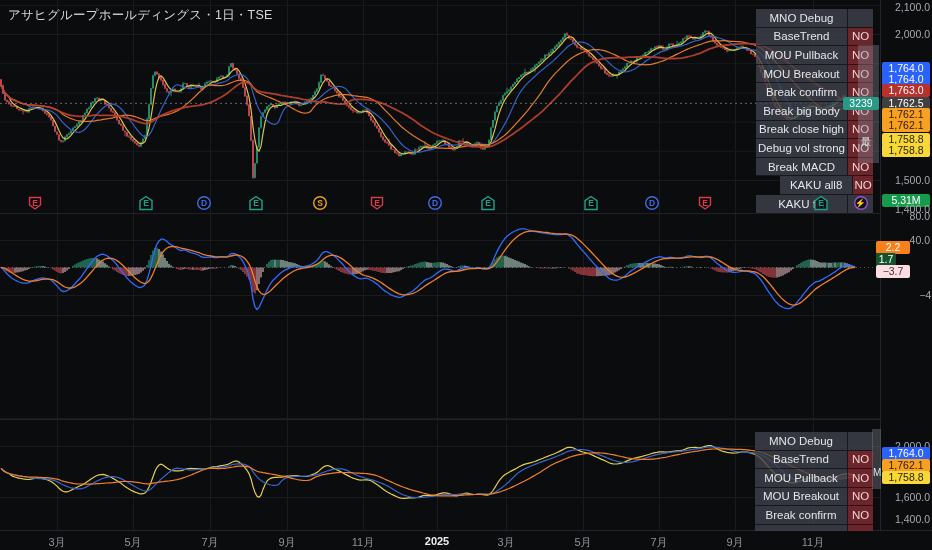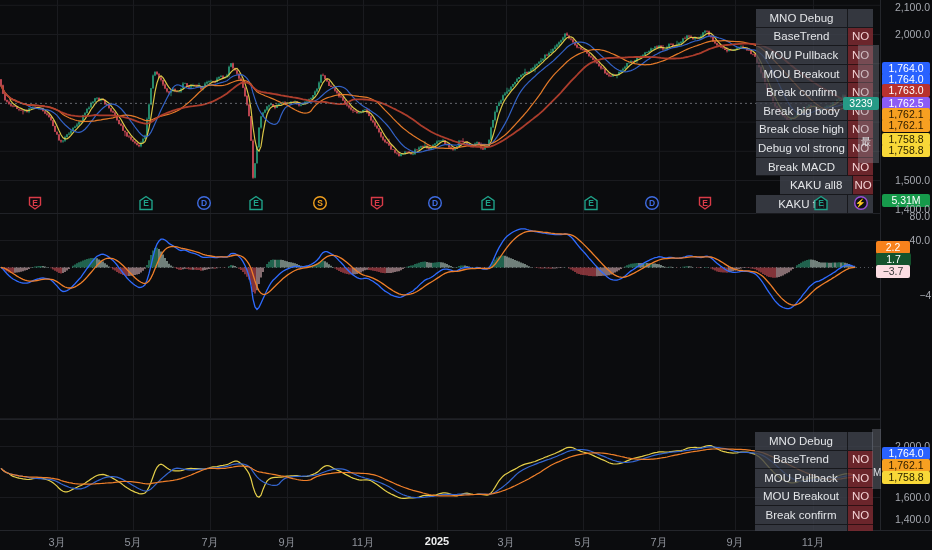--- a/index.html
+++ b/index.html
@@ -93,20 +93,21 @@
         <path d="M1 267.5L3 267.8L5 268.5L7 269.6L9 270.8L11 272.2L13 273.5L15 274.8L17 276.1L19 277.3L21 278.4L23 279.3L25 280.1L27 280.7L29 281.1L31 281.2L33 281.1L35 280.8L37 280.5L39 280.1L41 279.7L43 279.4L45 279.2L47 279.1L49 279.1L51 279.3L53 279.7L55 280.6L57 281.6L59 283.0L61 284.5L63 285.9L65 287.0L67 287.7L69 288.0L71 288.0L73 287.6L75 286.8L77 285.7L79 284.4L81 283.0L83 281.2L85 279.3L87 277.1L89 274.8L91 272.5L93 270.1L95 267.7L97 265.4L99 263.4L101 261.6L103 260.1L105 259.0L107 258.4L109 258.1L111 258.3L113 258.7L115 259.5L117 260.6L119 262.0L121 263.7L123 265.5L125 267.5L127 269.6L129 271.7L131 273.8L133 275.8L135 277.7L137 279.4L139 281.0L141 282.3L143 283.2L145 283.5L147 282.8L149 281.0L151 277.9L153 273.7L155 268.8L157 263.9L159 259.3L161 255.3L163 252.0L165 249.6L167 248.0L169 247.1L171 246.6L173 246.4L175 246.6L177 246.9L179 247.5L181 248.1L183 248.5L185 248.8L187 249.3L189 249.8L191 250.3L193 250.9L195 251.5L197 252.1L199 252.7L201 253.5L203 254.3L205 254.9L207 255.4L209 255.7L211 256.0L213 256.3L215 256.6L217 256.8L219 256.8L221 256.8L223 256.8L225 256.9L227 256.9L229 256.6L231 256.0L233 255.5L235 255.1L237 255.0L239 255.3L241 256.0L243 257.1L245 258.8L247 261.1L249 264.1L251 268.3L253 274.5L255 281.0L257 286.7L259 290.8L261 293.3L263 294.4L265 294.4L267 293.5L269 292.1L271 290.2L273 288.2L275 286.3L277 284.3L279 282.4L281 280.5L283 278.6L285 276.9L287 275.4L289 274.0L291 272.7L293 271.5L295 270.5L297 269.6L299 269.0L301 268.6L303 268.2L305 267.8L307 267.5L309 267.0L311 266.5L313 265.9L315 265.1L317 264.2L319 262.9L321 261.3L323 259.6L325 258.0L327 256.7L329 255.9L331 255.4L333 255.3L335 255.6L337 256.1L339 257.0L341 258.1L343 259.4L345 261.0L347 262.6L349 264.3L351 266.1L353 267.9L355 269.6L357 271.2L359 272.6L361 273.9L363 274.8L365 275.5L367 276.1L369 276.7L371 277.4L373 278.2L375 279.1L377 280.1L379 281.2L381 282.5L383 283.9L385 285.3L387 286.7L389 288.1L391 289.4L393 290.7L395 291.8L397 292.8L399 293.8L401 294.4L403 294.8L405 294.9L407 294.7L409 294.4L411 293.9L413 293.3L415 292.5L417 291.5L419 290.3L421 288.9L423 287.5L425 286.0L427 284.6L429 283.4L431 282.2L433 281.0L435 279.7L437 278.4L439 277.1L441 275.7L443 274.5L445 273.4L447 272.6L449 272.0L451 271.7L453 271.5L455 271.4L457 271.3L459 271.0L461 270.5L463 270.0L465 269.5L467 269.1L469 268.9L471 268.7L473 268.7L475 268.6L477 268.4L479 268.2L481 268.3L483 268.4L485 268.6L487 268.7L489 268.5L491 267.7L493 266.3L495 264.3L497 261.7L499 258.9L501 256.0L503 253.0L505 250.1L507 247.3L509 244.8L511 242.5L513 240.4L515 238.5L517 236.8L519 235.3L521 234.1L523 233.0L525 232.2L527 231.6L529 231.3L531 231.2L533 231.2L535 231.2L537 231.4L539 231.6L541 231.8L543 232.1L545 232.3L547 232.5L549 232.8L551 233.1L553 233.3L555 233.6L557 233.8L559 233.9L561 234.0L563 234.1L565 234.0L567 234.1L569 234.3L571 234.9L573 235.7L575 236.8L577 238.3L579 240.0L581 241.8L583 243.6L585 245.6L587 247.6L589 249.7L591 251.8L593 254.0L595 256.1L597 258.3L599 260.5L601 262.6L603 264.7L605 266.7L607 268.7L609 270.6L611 272.4L613 273.9L615 275.2L617 276.2L619 276.8L621 277.2L623 277.3L625 277.0L627 276.5L629 275.7L631 274.7L633 273.7L635 272.6L637 271.5L639 270.4L641 269.2L643 268.1L645 266.9L647 265.8L649 264.7L651 263.7L653 262.6L655 261.6L657 260.8L659 260.0L661 259.3L663 258.9L665 258.7L667 258.6L669 258.4L671 258.2L673 258.0L675 258.1L677 258.1L679 258.1L681 258.1L683 257.9L685 257.7L687 257.4L689 257.1L691 256.8L693 256.8L695 256.7L697 256.8L699 256.9L701 257.0L703 257.0L705 256.9L707 256.8L709 256.8L711 257.0L713 257.5L715 258.3L717 259.3L719 260.4L721 261.6L723 262.8L725 264.1L727 265.4L729 266.6L731 267.6L733 268.6L735 269.3L737 269.9L739 270.3L741 270.5L743 270.7L745 270.8L747 270.9L749 271.0L751 271.3L753 271.6L755 272.0L757 272.7L759 273.7L761 275.0L763 276.6L765 278.5L767 280.7L769 283.0L771 285.4L773 288.0L775 290.6L777 293.1L779 295.4L781 297.6L783 299.6L785 301.3L787 302.8L789 303.9L791 304.7L793 305.1L795 305.0L797 304.5L799 303.6L801 302.4L803 300.8L805 299.1L807 297.3L809 295.3L811 293.3L813 291.4L815 289.5L817 287.9L819 286.6L821 285.3L823 284.0L825 282.8L827 281.6L829 280.4L831 279.2L833 277.9L835 276.7L837 275.4L839 274.1L841 272.8L843 271.5L845 270.4L847 269.3L849 268.4L851 267.9L853 267.5L855 267.3" stroke="#ef7f2a" stroke-width="1.3" fill="none"></path>
       </g>
       <g clip-path="url(#cBot)">
         <path d="M1 468.4L3 470.2L5 471.8L7 472.7L9 473.5L11 475.3L13 476.4L15 477.0L17 477.6L19 478.1L21 478.5L23 478.9L25 479.2L27 479.5L29 479.4L31 479.1L33 478.7L35 478.5L37 478.2L39 478.2L41 478.3L43 478.7L45 479.2L47 479.8L49 480.5L51 481.5L53 482.8L55 484.4L57 486.1L59 488.2L61 490.0L63 491.3L65 491.8L67 491.8L69 491.2L71 490.2L73 489.1L75 488.2L77 487.3L79 486.3L81 485.5L83 484.4L85 483.2L87 481.8L89 480.5L91 479.0L93 477.8L95 476.5L97 475.5L99 474.9L101 474.6L103 474.4L105 474.9L107 475.6L109 476.2L111 477.3L113 478.4L115 479.4L117 480.7L119 482.1L121 483.3L123 484.9L125 486.4L127 487.8L129 488.9L131 490.2L133 491.1L135 492.1L137 492.8L139 493.6L141 493.9L143 493.7L145 493.0L147 490.8L149 487.1L151 482.3L153 476.8L155 471.2L157 467.3L159 465.0L161 464.2L163 465.0L165 466.5L167 468.0L169 469.3L171 470.3L173 470.7L175 470.9L177 470.9L179 470.8L181 470.6L183 470.1L185 469.4L187 468.9L189 468.6L191 468.4L193 468.5L195 468.7L197 468.7L199 468.6L201 468.8L203 469.0L205 468.9L207 468.5L209 468.1L211 467.3L213 466.9L215 466.8L217 466.5L219 466.1L221 465.7L223 465.4L225 465.0L227 464.7L229 463.8L231 462.7L233 461.8L235 461.2L237 461.0L239 462.1L241 463.6L243 465.3L245 467.6L247 470.3L249 473.6L251 478.8L253 486.6L255 492.5L257 496.2L259 497.2L261 495.1L263 489.4L265 484.7L267 481.2L269 479.2L271 478.1L273 477.6L275 477.4L277 477.3L279 477.2L281 477.1L283 476.8L285 476.3L287 476.1L289 476.1L291 475.9L293 475.9L295 475.7L297 475.7L299 476.0L301 476.3L303 476.5L305 476.5L307 476.3L309 475.8L311 475.1L313 474.4L315 473.5L317 472.4L319 470.9L321 468.9L323 467.2L325 466.1L327 465.5L329 465.8L331 466.8L333 468.0L335 469.0L337 470.0L339 470.9L341 471.8L343 472.9L345 474.1L347 475.1L349 476.1L351 477.2L353 478.1L355 478.7L357 479.4L359 479.9L361 480.1L363 480.0L365 479.8L367 479.8L369 480.1L371 480.8L373 481.9L375 483.3L377 484.6L379 486.0L381 487.5L383 489.0L385 490.4L387 491.7L389 492.9L391 494.0L393 494.9L395 495.9L397 496.8L399 497.7L401 498.1L403 498.4L405 498.3L407 498.1L409 497.9L411 497.9L413 497.9L415 497.7L417 497.5L419 497.1L421 496.4L423 495.7L425 495.4L427 495.2L429 495.4L431 495.5L433 495.4L435 495.2L437 494.6L439 493.9L441 493.3L443 492.8L445 492.9L447 493.2L449 493.7L451 494.4L453 495.2L455 495.6L457 495.8L459 495.2L461 494.6L463 493.9L465 493.3L467 493.2L469 493.6L471 494.0L473 494.4L475 494.5L477 494.3L479 494.2L481 494.4L483 494.7L485 494.9L487 495.2L489 494.8L491 493.0L493 490.5L495 487.4L497 484.0L499 480.8L501 478.4L503 476.2L505 474.6L507 473.4L509 472.3L511 471.1L513 470.1L515 469.1L517 468.0L519 466.8L521 465.8L523 464.9L525 464.1L527 463.6L529 463.1L531 462.6L533 462.0L535 461.5L537 460.6L539 459.8L541 459.0L543 458.3L545 457.3L547 456.6L549 455.8L551 455.0L553 454.2L555 453.5L557 452.5L559 451.6L561 450.6L563 449.6L565 448.5L567 447.7L569 447.3L571 447.3L573 447.7L575 448.7L577 449.7L579 450.5L581 451.4L583 452.0L585 452.5L587 453.1L589 453.8L591 454.5L593 455.4L595 456.4L597 457.2L599 458.1L601 459.1L603 459.9L605 460.8L607 461.8L609 462.7L611 463.4L613 463.9L615 464.0L617 464.0L619 463.6L621 463.1L623 462.6L625 461.9L627 460.9L629 460.1L631 459.3L633 458.6L635 458.0L637 457.5L639 457.1L641 456.7L643 456.1L645 455.5L647 455.0L649 454.5L651 453.8L653 453.2L655 452.7L657 452.3L659 451.8L661 451.8L663 451.9L665 452.1L667 452.1L669 451.9L671 451.6L673 451.3L675 451.1L677 450.9L679 450.8L681 450.6L683 450.0L685 449.2L687 448.4L689 447.8L691 447.5L693 447.5L695 447.4L697 447.7L699 447.8L701 447.6L703 447.0L705 446.4L707 445.8L709 445.6L711 445.7L713 446.5L715 447.6L717 448.8L719 449.7L721 450.7L723 451.3L725 451.8L727 452.4L729 452.7L731 452.9L733 453.1L735 453.0L737 452.8L739 452.5L741 452.2L743 452.1L745 452.0L747 452.1L749 452.4L751 453.1L753 453.6L755 454.3L757 455.4L759 456.8L761 458.5L763 460.5L765 462.8L767 465.2L769 467.4L771 469.5L773 471.7L775 473.7L777 475.3L779 477.0L781 478.5L783 479.7L785 480.7L787 481.7L789 482.4L791 482.8L793 482.9L795 482.7L797 482.1L799 481.4L801 480.8L803 479.9L805 479.3L807 478.8L809 478.2L811 477.8L813 477.7L815 477.6L817 477.9L819 478.4L821 478.7L823 478.8L825 478.8L827 478.5L829 478.0L831 477.6L833 477.1L835 476.7L837 476.1L839 475.5L841 474.9L843 474.3L845 473.9L847 473.7L849 473.9L851 474.2L853 474.9L855 475.3" stroke="#e5cf4a" stroke-width="1.2" fill="none"></path>
         <path d="M1 468.4L3 470.2L5 471.8L7 472.7L9 473.5L11 474.2L13 474.6L15 475.0L17 475.4L19 475.8L21 476.1L23 476.4L25 476.6L27 476.9L29 477.6L31 478.0L33 478.2L35 478.4L37 478.5L39 478.6L41 478.7L43 478.9L45 479.0L47 479.1L49 479.3L51 479.6L53 480.1L55 480.8L57 481.6L59 482.6L61 483.7L63 484.7L65 485.6L67 486.4L69 487.2L71 487.8L73 488.2L75 488.6L77 488.8L79 488.9L81 488.8L83 488.2L85 487.6L87 486.6L89 485.5L91 484.3L93 483.2L95 482.1L97 481.0L99 480.1L101 479.2L103 478.3L105 477.7L107 477.2L109 476.8L111 476.6L113 476.6L115 476.8L117 477.2L119 477.9L121 478.6L123 479.6L125 480.7L127 481.8L129 483.0L131 484.2L133 485.4L135 486.6L137 487.7L139 488.8L141 489.8L143 490.5L145 491.0L147 490.8L149 490.2L151 488.9L153 487.1L155 485.1L157 483.1L159 481.2L161 479.2L163 477.4L165 475.7L167 474.0L169 472.4L171 470.9L173 469.4L175 468.6L177 468.2L179 468.3L181 468.7L183 469.0L185 469.3L187 469.6L189 469.8L191 469.9L193 469.8L195 469.6L197 469.4L199 469.2L201 469.2L203 469.1L205 468.8L207 468.5L209 468.3L211 468.2L213 468.2L215 468.1L217 467.8L219 467.5L221 467.2L223 467.0L225 466.7L227 466.4L229 465.7L231 465.0L233 464.5L235 464.1L237 463.9L239 463.8L241 463.8L243 464.0L245 464.5L247 465.4L249 466.6L251 468.6L253 471.7L255 474.4L257 476.9L259 478.9L261 480.5L263 481.8L265 482.9L267 483.8L269 484.5L271 485.0L273 485.3L275 485.4L277 485.1L279 484.0L281 481.6L283 479.7L285 478.4L287 477.6L289 477.2L291 476.8L293 476.6L295 476.4L297 476.4L299 476.4L301 476.4L303 476.2L305 476.1L307 476.0L309 475.9L311 475.8L313 475.5L315 475.2L317 474.7L319 474.1L321 473.3L323 472.5L325 471.7L327 471.0L329 470.4L331 469.9L333 469.4L335 469.1L337 468.9L339 468.9L341 468.9L343 469.2L345 469.7L347 470.4L349 471.4L351 472.5L353 473.5L355 474.4L357 475.3L359 476.1L361 476.8L363 477.4L365 478.0L367 478.5L369 479.0L371 479.7L373 480.2L375 480.9L377 481.5L379 482.2L381 483.0L383 483.9L385 484.8L387 485.7L389 486.8L391 488.0L393 489.3L395 490.5L397 491.7L399 492.8L401 493.8L403 494.7L405 495.4L407 496.0L409 496.5L411 497.0L413 497.3L415 497.6L417 497.7L419 497.6L421 497.5L423 497.3L425 497.1L427 496.8L429 496.7L431 496.5L433 496.3L435 496.0L437 495.6L439 495.2L441 494.8L443 494.5L445 494.4L447 494.3L449 494.3L451 494.3L453 494.5L455 494.5L457 494.4L459 494.2L461 494.1L463 494.0L465 494.0L467 494.1L469 494.3L471 494.5L473 494.5L475 494.5L477 494.4L479 494.2L481 494.2L483 494.2L485 494.2L487 494.4L489 494.3L491 493.9L493 493.2L495 492.2L497 490.9L499 489.6L501 488.2L503 486.7L505 485.1L507 483.5L509 481.7L511 479.7L513 477.8L515 475.8L517 473.9L519 472.3L521 470.9L523 469.7L525 468.7L527 467.7L529 466.8L531 466.0L533 465.2L535 464.4L537 463.6L539 462.8L541 462.1L543 461.4L545 460.6L547 459.9L549 459.3L551 458.6L553 457.8L555 457.0L557 456.2L559 455.3L561 454.5L563 453.6L565 452.7L567 451.8L569 451.1L571 450.5L573 450.2L575 449.8L577 449.7L579 449.5L581 449.5L583 449.6L585 449.8L587 450.2L589 450.7L591 451.3L593 452.1L595 452.9L597 453.7L599 454.6L601 455.4L603 456.1L605 456.9L607 457.8L609 458.6L611 459.4L613 460.2L615 460.8L617 461.4L619 461.8L621 462.2L623 462.4L625 462.5L627 462.4L629 462.2L631 462.0L633 461.6L635 461.1L637 460.6L639 460.0L641 459.4L643 458.8L645 458.1L647 457.5L649 456.9L651 456.3L653 455.7L655 455.2L657 454.7L659 454.2L661 453.8L663 453.5L665 453.2L667 452.9L669 452.5L671 452.2L673 452.0L675 451.8L677 451.6L679 451.5L681 451.3L683 451.0L685 450.7L687 450.4L689 450.1L691 449.7L693 449.4L695 449.1L697 448.9L699 448.7L701 448.4L703 447.9L705 447.5L707 447.1L709 446.9L711 446.9L713 447.0L715 447.2L717 447.5L719 447.7L721 448.0L723 448.3L725 448.7L727 449.1L729 449.5L731 450.1L733 450.7L735 451.3L737 451.6L739 452.0L741 452.1L743 452.3L745 452.4L747 452.5L749 452.6L751 452.8L753 452.9L755 453.1L757 453.5L759 454.0L761 454.7L763 455.6L765 456.7L767 458.0L769 459.4L771 460.9L773 462.6L775 464.4L777 466.2L779 468.0L781 469.9L783 471.7L785 473.4L787 475.0L789 476.5L791 477.8L793 478.9L795 479.7L797 480.3L799 480.8L801 481.0L803 481.1L805 481.1L807 480.9L809 480.6L811 480.3L813 480.0L815 479.6L817 479.3L819 479.1L821 478.8L823 478.6L825 478.4L827 478.3L829 478.1L831 478.0L833 477.8L835 477.7L837 477.5L839 477.3L841 477.0L843 476.7L845 476.3L847 475.9L849 475.6L851 475.4L853 475.3L855 475.2" stroke="#3566d0" stroke-width="1.2" fill="none"></path>
         <path d="M1 468.4L3 470.2L5 471.8L7 472.7L9 473.5L11 474.2L13 474.6L15 475.0L17 475.4L19 475.8L21 476.1L23 476.4L25 476.6L27 476.9L29 477.0L31 477.1L33 477.1L35 477.1L37 477.2L39 477.3L41 477.4L43 477.5L45 477.6L47 477.7L49 477.9L51 478.2L53 478.4L55 478.8L57 479.2L59 479.6L61 480.5L63 481.1L65 481.7L67 482.2L69 482.6L71 482.9L73 483.3L75 483.6L77 483.8L79 484.0L81 484.1L83 484.2L85 484.2L87 484.2L89 484.2L91 484.1L93 484.0L95 483.9L97 483.7L99 483.6L101 483.5L103 483.3L105 483.2L107 483.0L109 482.9L111 482.8L113 482.6L115 482.3L117 482.1L119 481.9L121 481.6L123 481.5L125 481.4L127 481.5L129 481.5L131 481.6L133 481.8L135 482.1L137 482.4L139 482.7L141 483.0L143 483.4L145 483.7L147 483.9L149 483.8L151 483.6L153 483.2L155 482.8L157 482.5L159 482.2L161 481.9L163 481.7L165 481.4L167 481.2L169 481.0L171 480.7L173 480.4L175 480.0L177 479.6L179 479.1L181 478.6L183 477.9L185 477.2L187 476.5L189 475.7L191 475.0L193 474.1L195 473.3L197 472.4L199 471.6L201 470.8L203 470.0L205 469.3L207 468.7L209 468.4L211 468.3L213 468.4L215 468.5L217 468.6L219 468.6L221 468.5L223 468.4L225 468.3L227 468.0L229 467.7L231 467.3L233 467.0L235 466.6L237 466.4L239 466.2L241 466.1L243 466.2L245 466.3L247 466.6L249 467.0L251 467.8L253 469.2L255 470.3L257 471.2L259 471.8L261 472.2L263 472.6L265 472.9L267 473.3L269 473.7L271 474.0L273 474.3L275 474.7L277 475.1L279 475.5L281 475.9L283 476.2L285 476.6L287 477.0L289 477.6L291 478.1L293 478.6L295 479.0L297 479.5L299 479.9L301 480.2L303 480.4L305 480.5L307 480.5L309 480.2L311 479.6L313 478.4L315 477.4L317 476.5L319 475.9L321 475.3L323 474.7L325 474.3L327 473.9L329 473.6L331 473.4L333 473.1L335 472.9L337 472.7L339 472.6L341 472.5L343 472.5L345 472.5L347 472.5L349 472.6L351 472.7L353 472.8L355 473.0L357 473.1L359 473.2L361 473.3L363 473.4L365 473.5L367 473.7L369 473.9L371 474.3L373 474.7L375 475.2L377 475.7L379 476.5L381 477.4L383 478.3L385 479.2L387 480.1L389 481.0L391 481.9L393 482.8L395 483.7L397 484.6L399 485.4L401 486.3L403 487.0L405 487.7L407 488.4L409 489.1L411 489.7L413 490.4L415 490.9L417 491.4L419 491.9L421 492.4L423 493.0L425 493.5L427 494.0L429 494.5L431 494.9L433 495.2L435 495.5L437 495.7L439 495.8L441 495.9L443 495.9L445 495.9L447 495.9L449 495.9L451 495.9L453 495.9L455 495.9L457 495.7L459 495.5L461 495.3L463 495.2L465 495.0L467 494.9L469 494.8L471 494.7L473 494.6L475 494.5L477 494.4L479 494.3L481 494.4L483 494.4L485 494.4L487 494.4L489 494.2L491 493.9L493 493.6L495 493.1L497 492.6L499 492.1L501 491.5L503 490.8L505 490.1L507 489.3L509 488.5L511 487.6L513 486.6L515 485.7L517 484.7L519 483.8L521 482.8L523 481.8L525 480.8L527 479.7L529 478.7L531 477.5L533 476.4L535 475.3L537 474.1L539 472.9L541 471.7L543 470.3L545 469.0L547 467.7L549 466.4L551 465.3L553 464.3L555 463.3L557 462.4L559 461.6L561 460.7L563 459.8L565 459.0L567 458.2L569 457.4L571 456.7L573 456.1L575 455.6L577 455.1L579 454.7L581 454.3L583 454.0L585 453.7L587 453.4L589 453.1L591 453.0L593 452.9L595 452.8L597 452.8L599 452.9L601 453.0L603 453.1L605 453.4L607 453.7L609 454.0L611 454.4L613 454.7L615 455.1L617 455.6L619 456.0L621 456.5L623 456.9L625 457.4L627 457.8L629 458.1L631 458.5L633 458.7L635 458.9L637 459.1L639 459.2L641 459.3L643 459.4L645 459.4L647 459.4L649 459.3L651 459.2L653 459.1L655 458.8L657 458.6L659 458.3L661 458.0L663 457.7L665 457.4L667 457.0L669 456.5L671 456.0L673 455.6L675 455.2L677 454.8L679 454.4L681 454.0L683 453.5L685 453.1L687 452.7L689 452.3L691 452.0L693 451.7L695 451.3L697 451.1L699 450.8L701 450.5L703 450.2L705 449.8L707 449.5L709 449.3L711 449.1L713 449.0L715 449.0L717 448.9L719 449.0L721 448.9L723 448.9L725 448.9L727 449.0L729 449.1L731 449.2L733 449.2L735 449.3L737 449.3L739 449.4L741 449.4L743 449.6L745 449.7L747 449.9L749 450.1L751 450.4L753 450.6L755 450.9L757 451.2L759 451.6L761 452.2L763 452.8L765 453.6L767 454.4L769 455.3L771 456.1L773 457.0L775 457.9L777 458.9L779 459.8L781 460.8L783 461.8L785 462.8L787 463.7L789 464.8L791 465.8L793 466.7L795 467.7L797 468.6L799 469.6L801 470.5L803 471.4L805 472.3L807 473.1L809 473.9L811 474.6L813 475.4L815 476.1L817 476.8L819 477.5L821 478.0L823 478.5L825 478.8L827 479.0L829 479.2L831 479.4L833 479.4L835 479.3L837 479.2L839 479.0L841 478.8L843 478.5L845 478.2L847 477.9L849 477.6L851 477.3L853 477.1L855 476.9" stroke="#ef7f2a" stroke-width="1.2" fill="none"></path>
       </g>
       <line x1="0" y1="213.5" x2="880" y2="213.5" stroke="#202227" stroke-width="1"></line>
       <line x1="0" y1="419.5" x2="880" y2="419.5" stroke="#202227" stroke-width="1"></line>
     </svg>
+  <div class="title">アサヒグループホールディングス・1日・TSE</div>
   <div id="strips">
       <div class="strip" style="left: 858px; top: 45px; width: 21px; height: 118px;"></div>
       <div class="strip" style="left: 872px; top: 429px; width: 9px; height: 60px;"></div>
     </div>
   <div id="markers">
       <div class="marker" style="left: 27px; top: 195px;"><svg width="16" height="16">
           <path d="M2.5 2.5 h11 v7.5 l-5.5 4 l-5.5 -4 Z" fill="rgba(10,10,14,0.85)" stroke="#d93b47" stroke-width="1.4"></path>
           <text x="8" y="11.2" text-anchor="middle" font-size="8.5" font-weight="bold" fill="#d93b47" font-family="Liberation Sans,sans-serif">E</text>
         </svg></div>
       <div class="marker" style="left: 138px; top: 195px;"><svg width="16" height="16">
@@ -157,32 +158,32 @@
           <circle cx="8" cy="8" r="6.3" fill="rgba(10,10,14,0.85)" stroke="#9a4fd8" stroke-width="1.4"></circle>
           <text x="8" y="11.2" text-anchor="middle" font-size="8.5" font-weight="bold" fill="#ffffff" font-family="Liberation Sans,sans-serif">⚡</text>
         </svg></div>
     </div>
   <div id="scales">
       <div class="scale-item" style="top: 1px; left: 882px;">2,100.0</div>
       <div class="scale-item" style="top: 28px; left: 882px;">2,000.0</div>
       <div class="scale-item badge" style="top: 62px; left: 882px; background: rgb(41, 98, 255); color: rgb(255, 255, 255);">1,764.0</div>
       <div class="scale-item badge" style="top: 73px; left: 882px; background: rgb(41, 98, 255); color: rgb(255, 255, 255);">1,764.0</div>
       <div class="scale-item badge" style="top: 84px; left: 882px; background: rgb(184, 49, 47); color: rgb(255, 255, 255);">1,763.0</div>
-      <div class="scale-item badge" style="top: 97px; left: 882px; background: #8b5cf6; color: rgb(255, 255, 255);">1,762.5</div>
+      <div class="scale-item badge" style="top: 97px; left: 882px; background: #404040; color: rgb(255, 255, 255);">1,762.5</div>
       <div class="scale-item badge" style="top: 108px; left: 882px; background: rgb(247, 160, 33); color: rgb(42, 26, 0);">1,762.1</div>
       <div class="scale-item badge" style="top: 119px; left: 882px; background: rgb(247, 160, 33); color: rgb(42, 26, 0);">1,762.1</div>
       <div class="scale-item badge" style="top: 133px; left: 882px; background: rgb(248, 216, 56); color: rgb(42, 34, 0);">1,758.8</div>
       <div class="scale-item badge" style="top: 144px; left: 882px; background: rgb(248, 216, 56); color: rgb(42, 34, 0);">1,758.8</div>
       <div class="scale-item" style="top: 174px; left: 882px;">1,500.0</div>
       <div class="scale-item badge" style="top: 194px; left: 882px; background: rgb(22, 154, 75); color: rgb(255, 255, 255);">5.31M</div>
       <div class="scale-item" style="top: 203px; left: 882px;">1,400.0</div>
       <div class="scale-item" style="top: 210px; left: 882px;">80.0</div>
       <div class="scale-item" style="top: 234px; left: 882px;">40.0</div>
       <div class="scale-item badge" style="top: 241px; left: 876px; width: 34px; background: rgb(247, 130, 28); color: rgb(255, 255, 255);">2.2</div>
-      <div class="scale-item badge" style="top: 253px; left: 876px; width: 35px; background: #14532d; color: rgb(255, 255, 255);">1.7</div>
+      <div class="scale-item badge" style="top: 253px; left: 876px; width: 20px; background: #14532d; color: rgb(255, 255, 255);">1.7</div>
       <div class="scale-item badge" style="top: 265px; left: 876px; width: 34px; background: rgb(251, 221, 226); color: rgb(58, 58, 58);">−3.7</div>
       <div class="scale-item" style="top: 289px; left: 882px; margin-left: 16px;">−40.0</div>
       <div class="scale-item" style="top: 440px; left: 882px;">2,000.0</div>
       <div class="scale-item badge" style="top: 447px; left: 882px; background: rgb(41, 98, 255); color: rgb(255, 255, 255);">1,764.0</div>
       <div class="scale-item badge" style="top: 459px; left: 882px; background: rgb(247, 160, 33); color: rgb(42, 26, 0);">1,762.1</div>
       <div class="scale-item badge" style="top: 471px; left: 882px; background: rgb(248, 216, 56); color: rgb(42, 34, 0);">1,758.8</div>
       <div class="scale-item" style="top: 491px; left: 882px;">1,600.0</div>
       <div class="scale-item" style="top: 513px; left: 882px;">1,400.0</div>
     </div>
   <div class="scale-border"></div>

